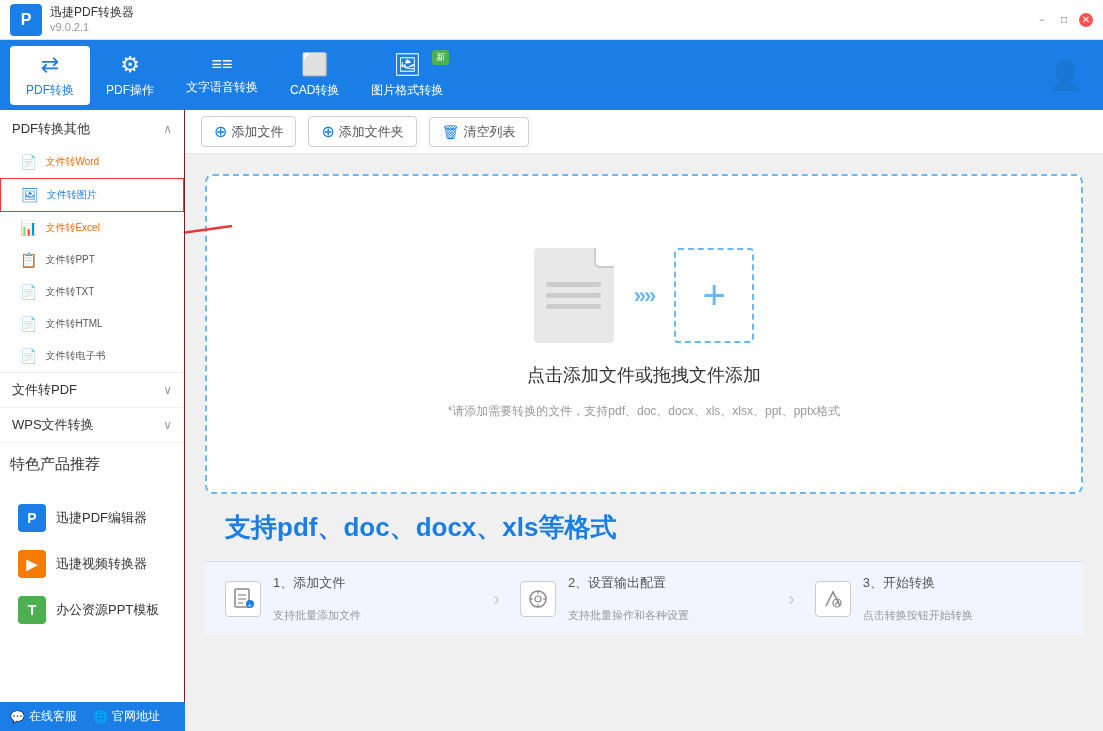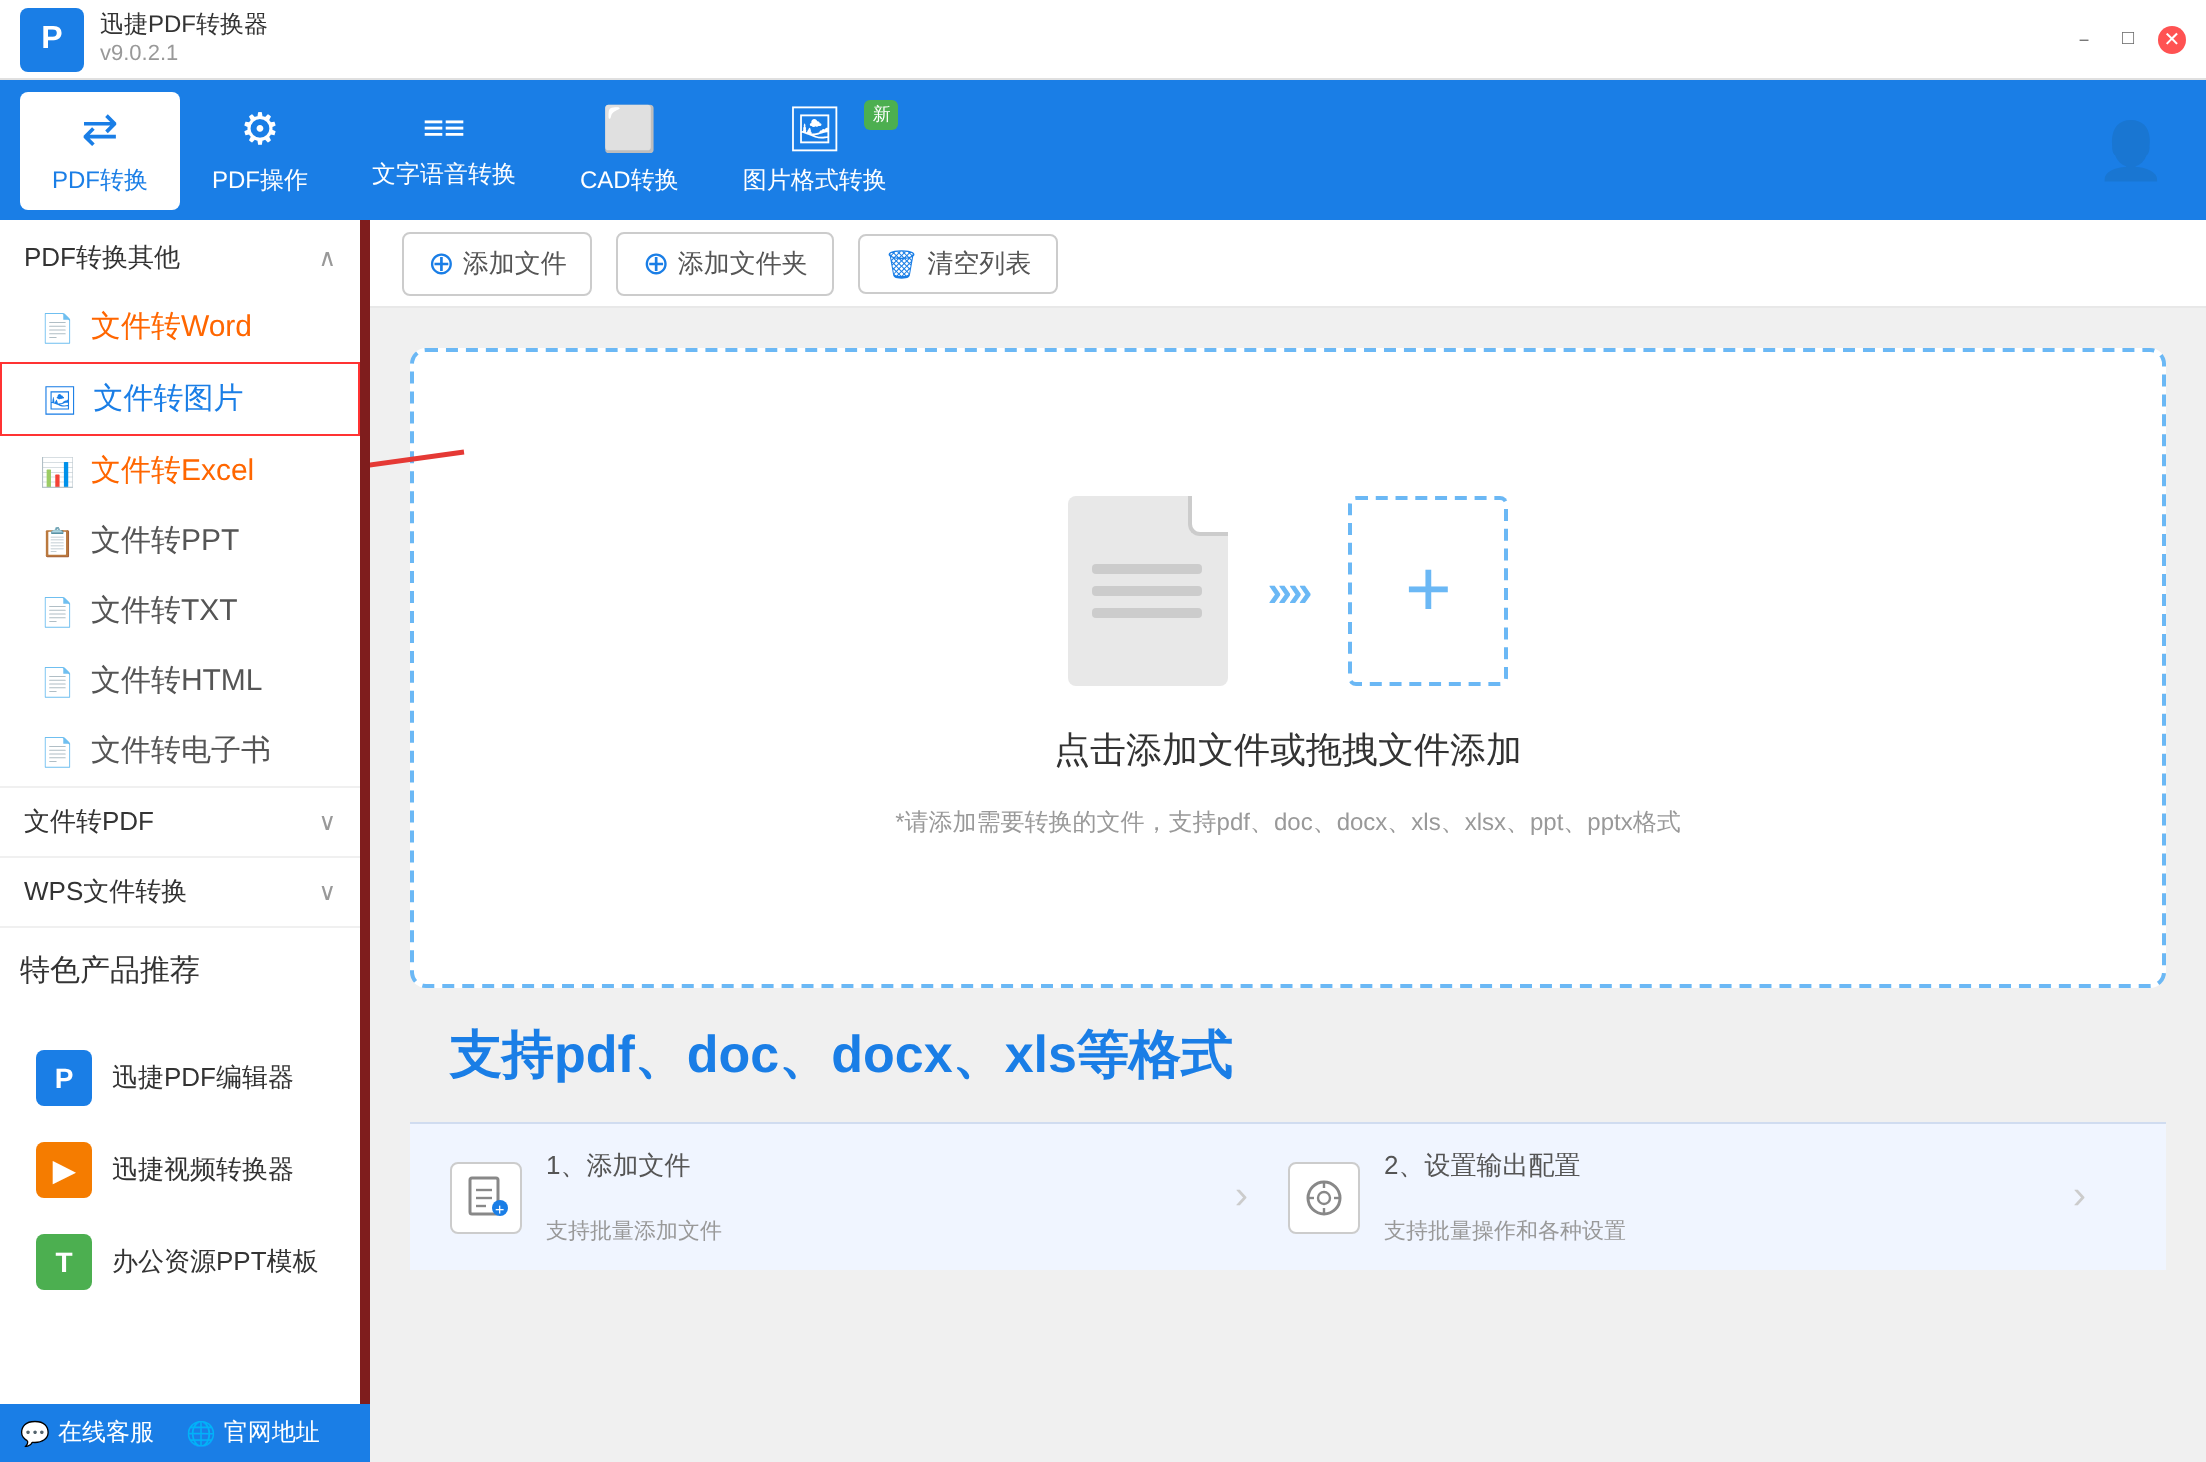--- a/index.html
+++ b/index.html
@@ -21,30 +21,30 @@
     .toolbar-label { font-size: 12px; white-space: nowrap; }
     .badge-new { background: #4caf50; color: white; font-size: 9px; padding: 1px 4px; border-radius: 3px; position: absolute; top: 4px; right: 10px; }
     .badge-text { background: #ff5252; color: white; font-size: 9px; padding: 1px 4px; border-radius: 3px; position: absolute; top: 4px; right: 4px; }
     .toolbar-spacer { flex: 1; }
     .user-btn { color: white; font-size: 28px; cursor: pointer; padding: 4px 10px; }
 
     
     .main { display: flex; height: calc(731px - 40px - 70px); }
 
     
-    .sidebar { width: 185px; background: #fff; border-right: 5px solid #7f1d1d; overflow-y: auto; flex-shrink: 0; }
+    .sidebar { width: 185px; background: #fff; border-right: 1px solid #7f1d1d; overflow-y: auto; flex-shrink: 0; }
     .sidebar-section { border-bottom: 1px solid #f0f0f0; }
     .sidebar-section-header { display: flex; align-items: center; justify-content: space-between; padding: 10px 12px 8px; cursor: pointer; }
     .sidebar-section-title { font-size: 13px; color: #333; font-weight: 500; }
     .sidebar-chevron { font-size: 12px; color: #999; }
     .sidebar-item { display: flex; align-items: center; gap: 8px; padding: 8px 12px 8px 20px; cursor: pointer; color: #555; font-size: 13px; }
     .sidebar-item.active { background: #e8f2ff; color: #1a7ee6; border-left: 3px solid #1a7ee6; }
     .sidebar-item.highlighted { color: #ff6600; }
     .sidebar-item .item-icon { font-size: 14px; flex-shrink: 0; }
-    .sidebar-item .item-text { font-size: 15px; }
+    .sidebar-item .item-text { font-size: 10px; }
     .sidebar-section-header2 { display: flex; align-items: center; justify-content: space-between; padding: 8px 12px; cursor: pointer; }
 
     
     .subtoolbar { background: #fff; padding: 8px 16px; display: flex; align-items: center; gap: 12px; border-bottom: 1px solid #e8e8e8; height: 44px; }
     .sub-btn { display: flex; align-items: center; gap: 4px; padding: 5px 12px; border: 1px solid #ccc; background: white; border-radius: 4px; cursor: pointer; font-size: 13px; color: #555; }
     .sub-btn-icon { font-size: 14px; color: #1a7ee6; }
 
     
     .drop-area-wrapper { flex: 1; padding: 20px; display: flex; flex-direction: column; gap: 16px; position: relative; overflow: hidden; }
     .drop-area { border: 2px dashed #6bb8f5; border-radius: 8px; background: white; display: flex; flex-direction: column; align-items: center; justify-content: center; flex: 1; max-height: 320px; position: relative; }
@@ -287,16 +287,29 @@
                 <line x1="3" y1="11" x2="6" y2="11" stroke="#888" stroke-width="1.2"></line>
                 <line x1="16" y1="11" x2="19" y2="11" stroke="#888" stroke-width="1.2"></line>
               </svg>
           </div>
           <div class="step-text">
             <div class="step-num">2、设置输出配置</div>
             <div class="step-desc">支持批量操作和各种设置</div>
           </div>
         </div>
         <span class="step-divider">›</span>
+        <div class="step">
+          <div class="step-icon">
+            <svg width="22" height="22" viewBox="0 0 22 22">
+                <path d="M4 18 L11 4 L18 18" fill="none" stroke="#888" stroke-width="1.5"></path>
+                <circle cx="15" cy="15" r="4" fill="none" stroke="#888" stroke-width="1.2"></circle>
+                <line x1="13" y1="17" x2="17" y2="13" stroke="#888" stroke-width="1.2"></line>
+              </svg>
+          </div>
+          <div class="step-text">
+            <div class="step-num">3、开始转换</div>
+            <div class="step-desc">点击转换按钮开始转换</div>
+          </div>
+        </div>
       </div>
     </div>
   </div>
 </div>
 
 </body></html>

